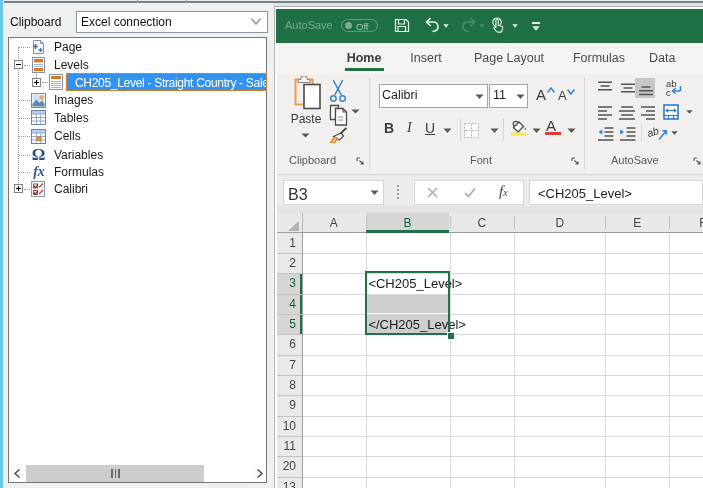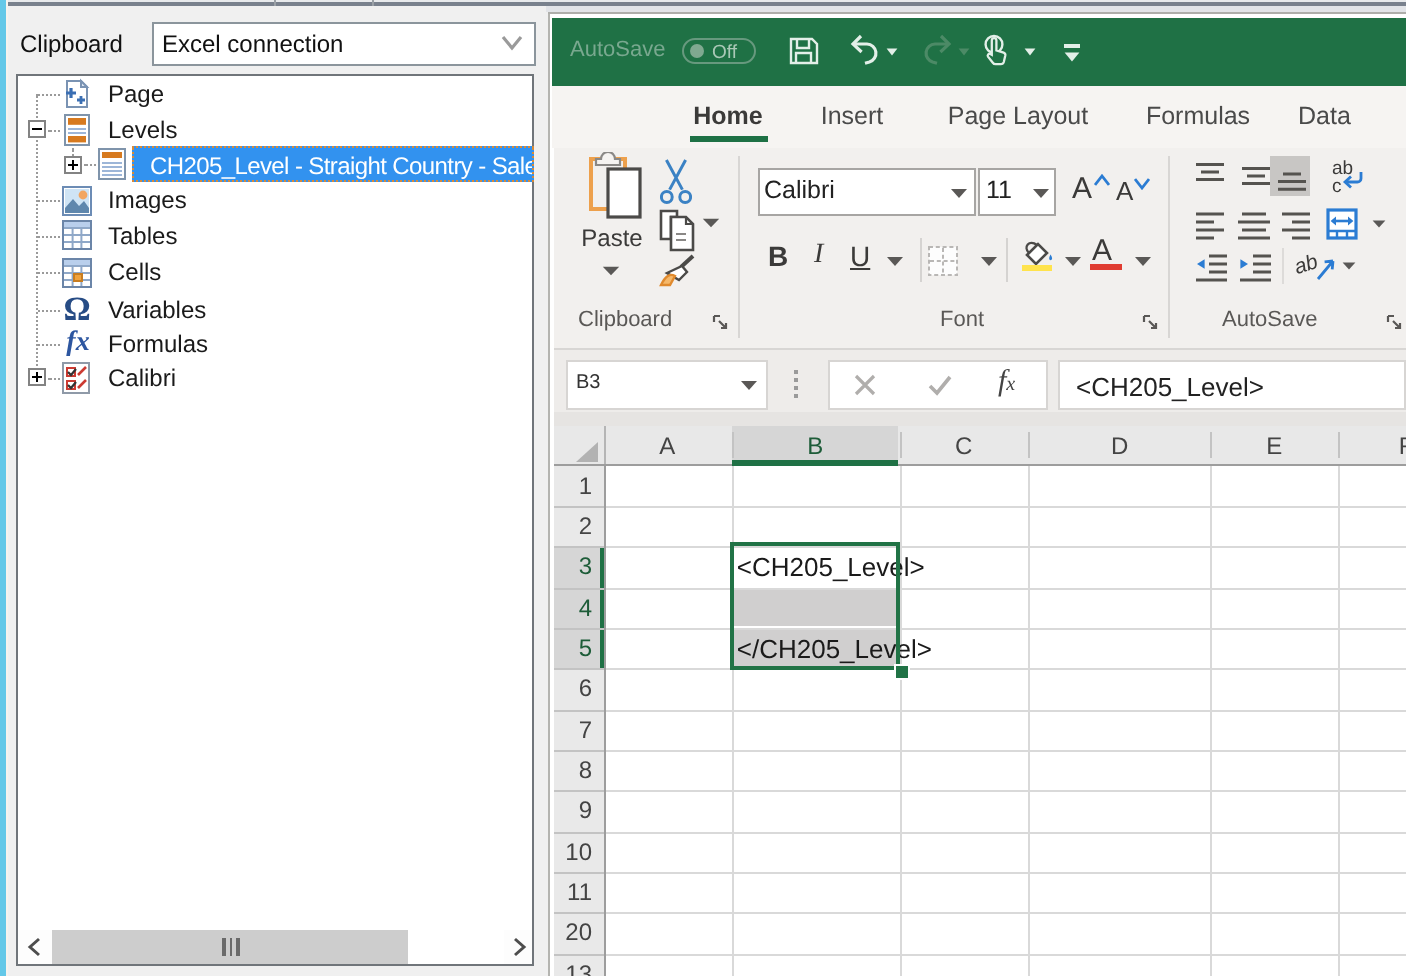--- a/index.html
+++ b/index.html
@@ -307,21 +307,21 @@
 <svg class="a" style="left:671px;top:131px" width="7" height="4">
     <path d="M0.3 0.3 L3.5 3.7 L6.7 0.3" fill="#5a5856"></path>
   </svg>
 <div class="a" style="left:611px;top:154px;width:60px;font-size:11px;color:#5a5856">AutoSave</div>
 <svg class="a" style="left:693px;top:157px" width="9" height="9" viewBox="0 0 9 9">
     <path d="M1 1 h3 M1 1 v3 M3.5 3.5 L7 7 M7 4.5 V7 H4.5" fill="none" stroke="#5a5856" stroke-width="1.1"></path>
   </svg>
 
 <div class="a" style="left:277px;top:174.5px;width:426px;height:32px;background:#eeecea"></div>
 <div class="a" style="left:282.5px;top:180px;width:101px;height:25px;background:#fff;border:1px solid #d7d5d3;box-sizing:border-box"></div>
-<div class="a" style="left:288px;top:186px;font-size:10px;color:#333">B3</div>
+<div class="a" style="left:288px;top:186px;font-size:16px;color:#333">B3</div>
 <svg class="a" style="left:370px;top:190px" width="9" height="6">
     <path d="M0.5 0.5 L4.5 5 L8.5 0.5" fill="#5a5856"></path>
   </svg>
 <div class="a" style="left:397px;top:185px;width:2px;height:2px;background:#9a9a9a;box-shadow:0 4px #9a9a9a,0 8px #9a9a9a,0 12px #9a9a9a"></div>
 <div class="a" style="left:414px;top:180px;width:110px;height:25px;background:#fff;border:1px solid #d7d5d3;box-sizing:border-box"></div>
 <svg class="a" style="left:427px;top:187px" width="11" height="11">
     <path d="M1 1 L10 10 M10 1 L1 10" stroke="#b0aeac" stroke-width="1.6"></path>
   </svg>
 <svg class="a" style="left:464px;top:187px" width="12" height="11">
     <path d="M1 6 L4.5 9.5 L11 1.5" fill="none" stroke="#b0aeac" stroke-width="1.8"></path>

